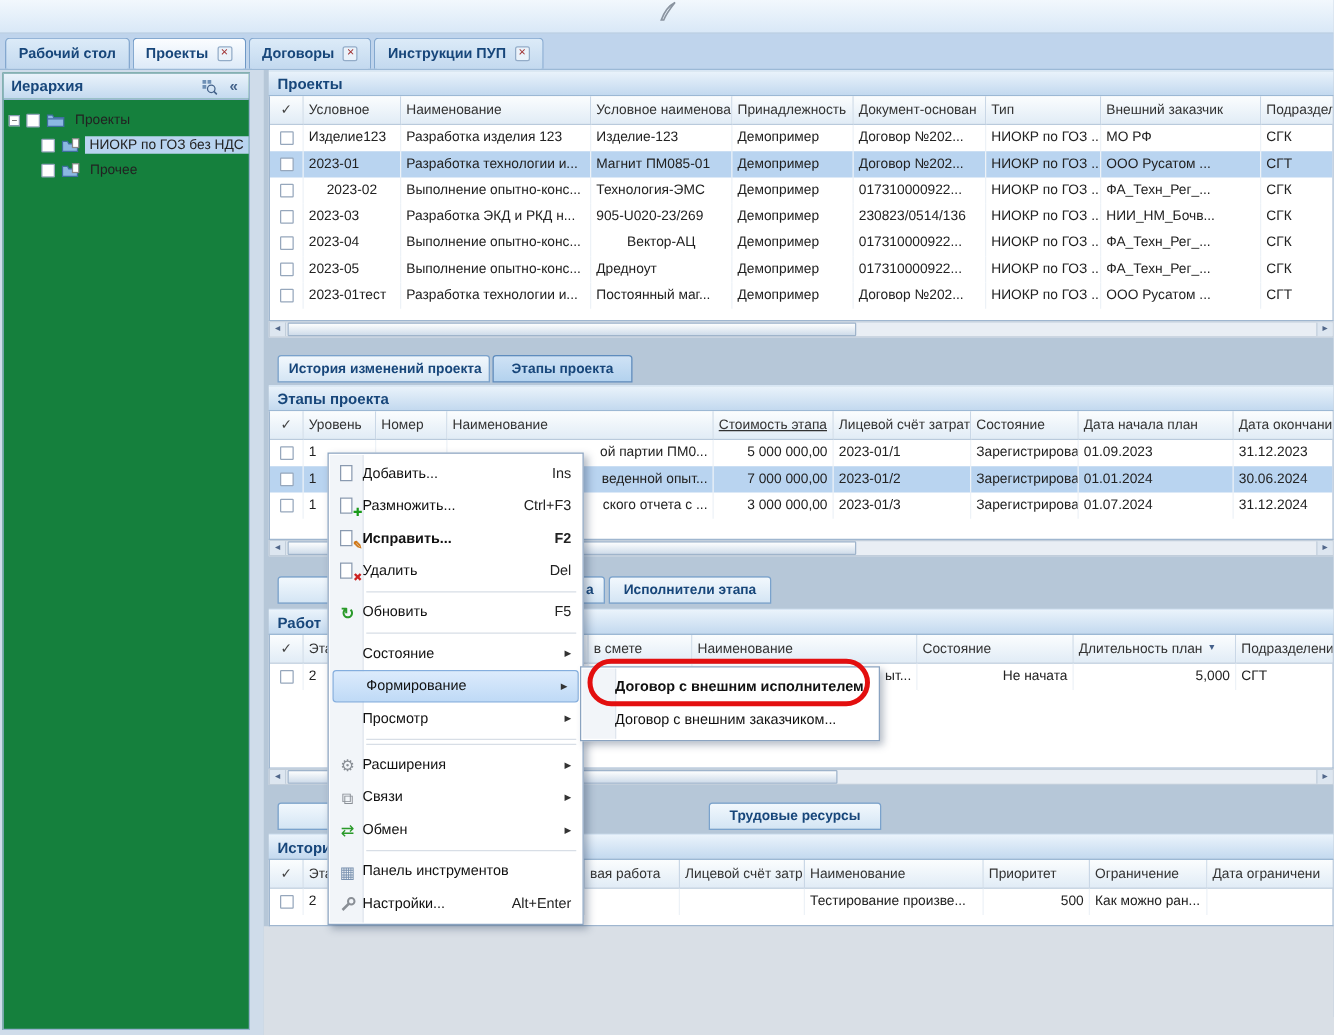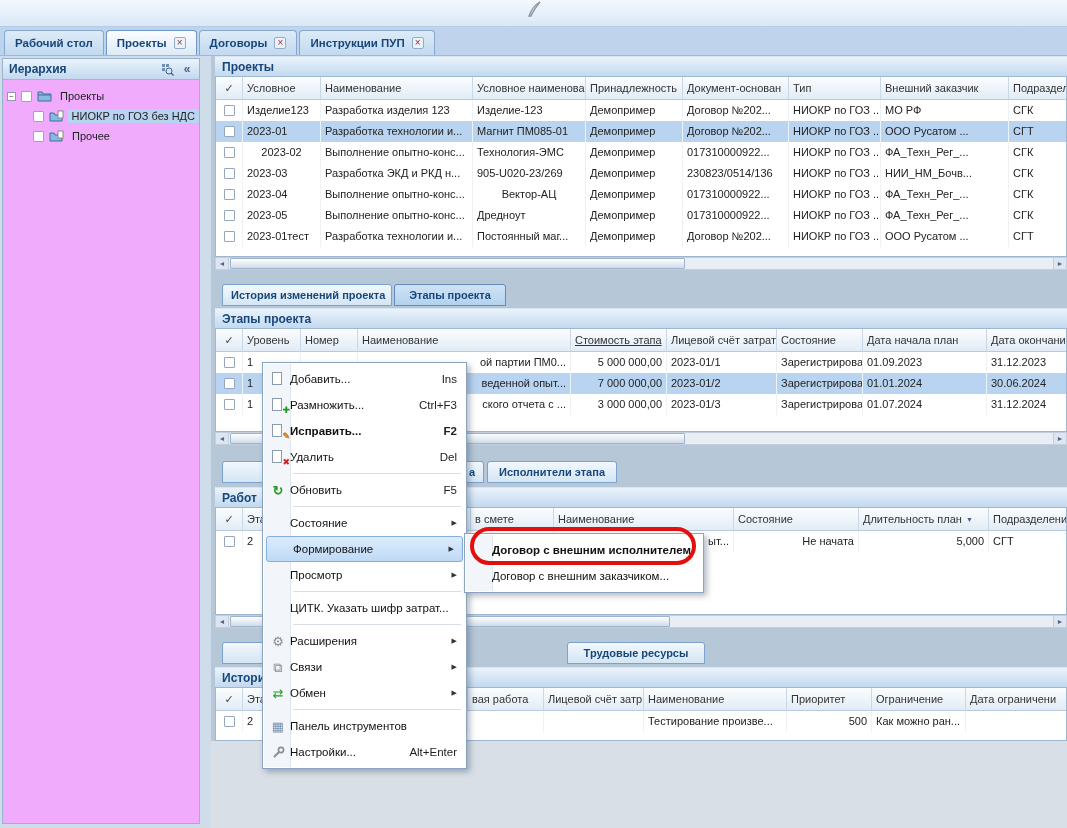--- a/index.html
+++ b/index.html
@@ -19,21 +19,21 @@
     background:#bfd4ec; border-bottom:1px solid #9cb9d6; display:flex; align-items:flex-end; padding-left:4px; }
   .wtab { display:inline-flex; align-items:center; height:25px; margin-right:2px; padding:0 10px;
     border:1px solid #84a8cf; border-bottom:none; border-radius:4px 4px 0 0;
     background:linear-gradient(#dcebf8,#c3d9ef); font-weight:bold; color:#17467a; font-size:11.5px; white-space:nowrap; }
   .wtab.active { background:linear-gradient(#fbfdff,#ddeaf8); border-color:#6e98c6; }
   .wclose { margin-left:7px; width:12px; height:12px; line-height:10px; text-align:center; font-size:10px;
     border:1px solid #93acc8; background:#eaf2fa; color:#a03030; border-radius:2px; font-weight:normal; }
 
   
   .sidebar { position:absolute; left:2px; top:58px; width:198px; height:766px;
-    background:#f0abfc; border:1px solid #97b3cf; }
+    background:#15803d; border:1px solid #97b3cf; }
   .side-header { height:21px; background:linear-gradient(#eaf3fb,#c3d9ef); border-bottom:1px solid #9cb8d4;
     display:flex; align-items:center; padding:0 4px 0 6px; font-weight:bold; color:#17467a; font-size:12px; }
   .side-icons { margin-left:auto; display:flex; align-items:center; gap:4px; }
   .side-icons .sicon { width:16px; height:16px; display:inline-flex; align-items:center; justify-content:center;
     color:#44628a; font-size:12px; }
   .tnode { height:20px; display:flex; align-items:center; white-space:nowrap; }
   .expander { width:9px; height:9px; border:1px solid #889ab0; background:#fff; font-size:8px; line-height:7px;
     text-align:center; color:#444; margin-right:5px; }
   .cb { width:11px; height:11px; border:1px solid #96a7bc; background:#fff; border-radius:1px; display:inline-block; }
   .tnode .cb { margin-right:5px; }
@@ -478,24 +478,20 @@
         <span class="mi"></span>
         <span class="ml">Формирование</span>
         <span class="mar">▶</span>
       </div>
       <div class="mitem2">
         <span class="mi"></span>
         <span class="ml">Просмотр</span>
         <span class="mar">▶</span>
       </div>
       <div class="msep"></div>
-      <div class="mitem2">
-        <span class="mi"></span>
-        <span class="ml">ЦИТК. Указать шифр затрат...</span>
-      </div>
       <div class="msep"></div>
       <div class="mitem2">
         <span class="mi">
           <span class="glyph" style="color:#8a8f96">⚙</span>
         </span>
         <span class="ml">Расширения</span>
         <span class="mar">▶</span>
       </div>
       <div class="mitem2">
         <span class="mi">

